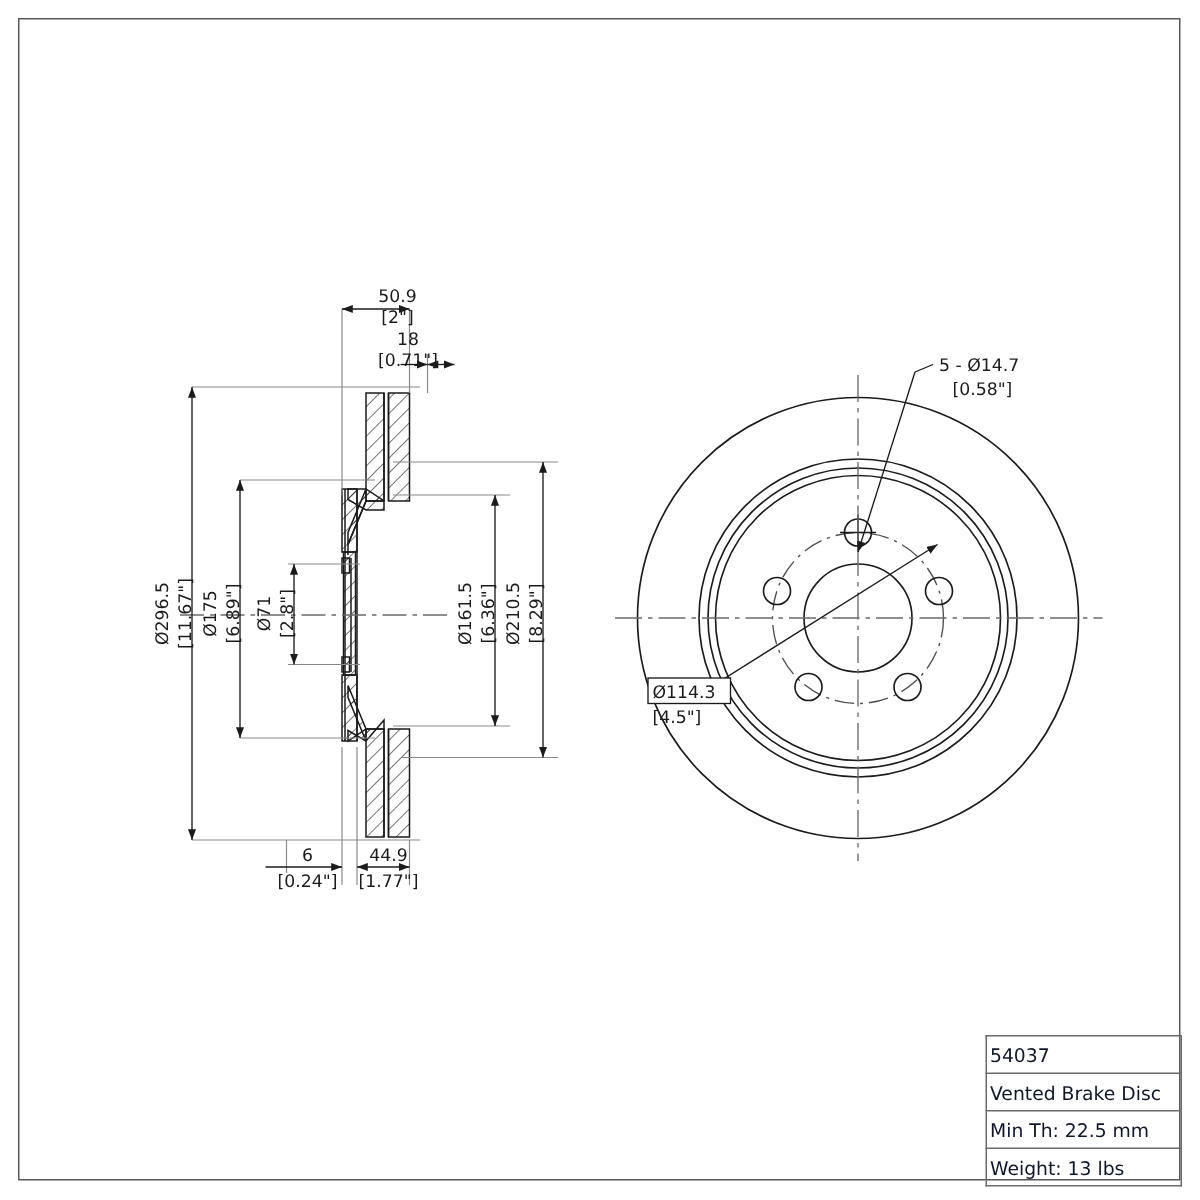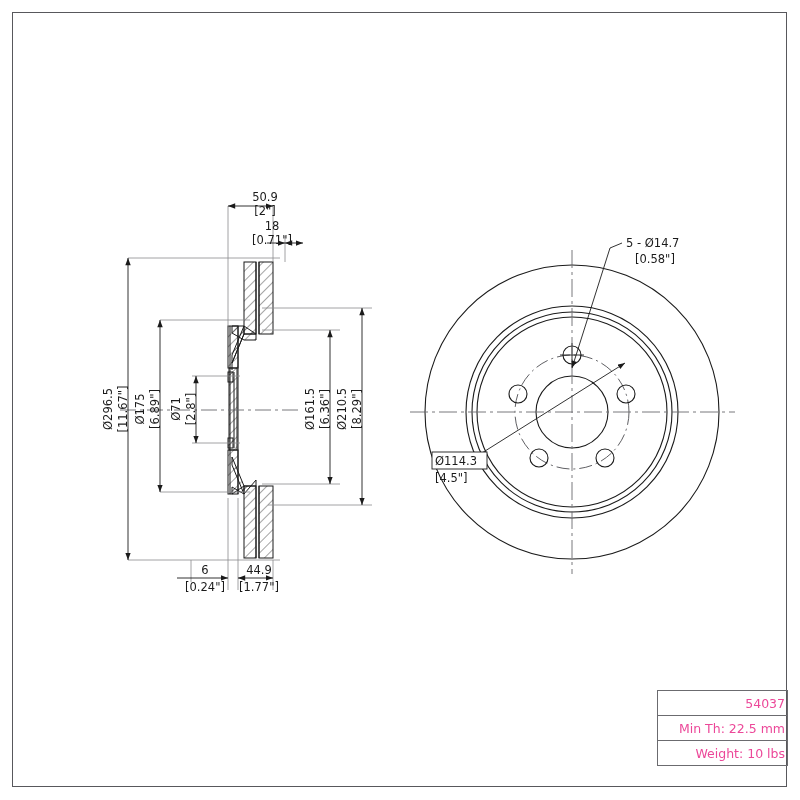--- a/index.html
+++ b/index.html
@@ -7,23 +7,23 @@
   body{width:800px;height:800px;overflow:hidden;
        font-family:"DejaVu Sans","Liberation Sans",sans-serif;}
   #sheet{position:relative;width:800px;height:800px;background:#fff;}
   #border{position:absolute;left:12px;top:12px;width:775px;height:775px;
           border:1.5px solid #58585c;box-sizing:border-box;}
   svg{position:absolute;left:0;top:0;width:800px;height:800px;}
   .dimtext{font-family:"DejaVu Sans","Liberation Sans",sans-serif;
            font-size:11.5px;fill:#1b1b1b;}
   .tbl{position:absolute;border-collapse:collapse;left:657px;top:690px;
        width:131px;}
-  .tbl td{border:1px solid #6b6b6f;text-align:right;
+  .tbl td{border:1px solid #6b6b6f;text-align:left;
           font-family:"DejaVu Sans","Liberation Sans",sans-serif;
-          font-size:12.5px;color:#ec4899;height:24px;padding:0 2px;
+          font-size:12.5px;color:#0f172a;height:24px;padding:0 2px;
           white-space:nowrap;margin-left:28px;}
 </style>
 </head>
 <body>
 
 <div id="sheet">
 
   <div id="border"></div>
 
   <svg viewBox="0 0 800 800">
@@ -182,21 +182,24 @@
       <text x="435" y="482">[4.5"]</text>
     </g>
   </svg>
 
   <table class="tbl">
     <tbody>
         <tr>
       <td>54037</td>
     </tr>
     <tr>
+      <td>Vented Brake Disc</td>
+    </tr>
+    <tr>
       <td>Min Th: 22.5 mm</td>
     </tr>
     <tr>
-      <td>Weight: 10 lbs</td>
+      <td>Weight: 13 lbs</td>
     </tr>
   </tbody>
     </table>
 
 </div>
 
 </body></html>

